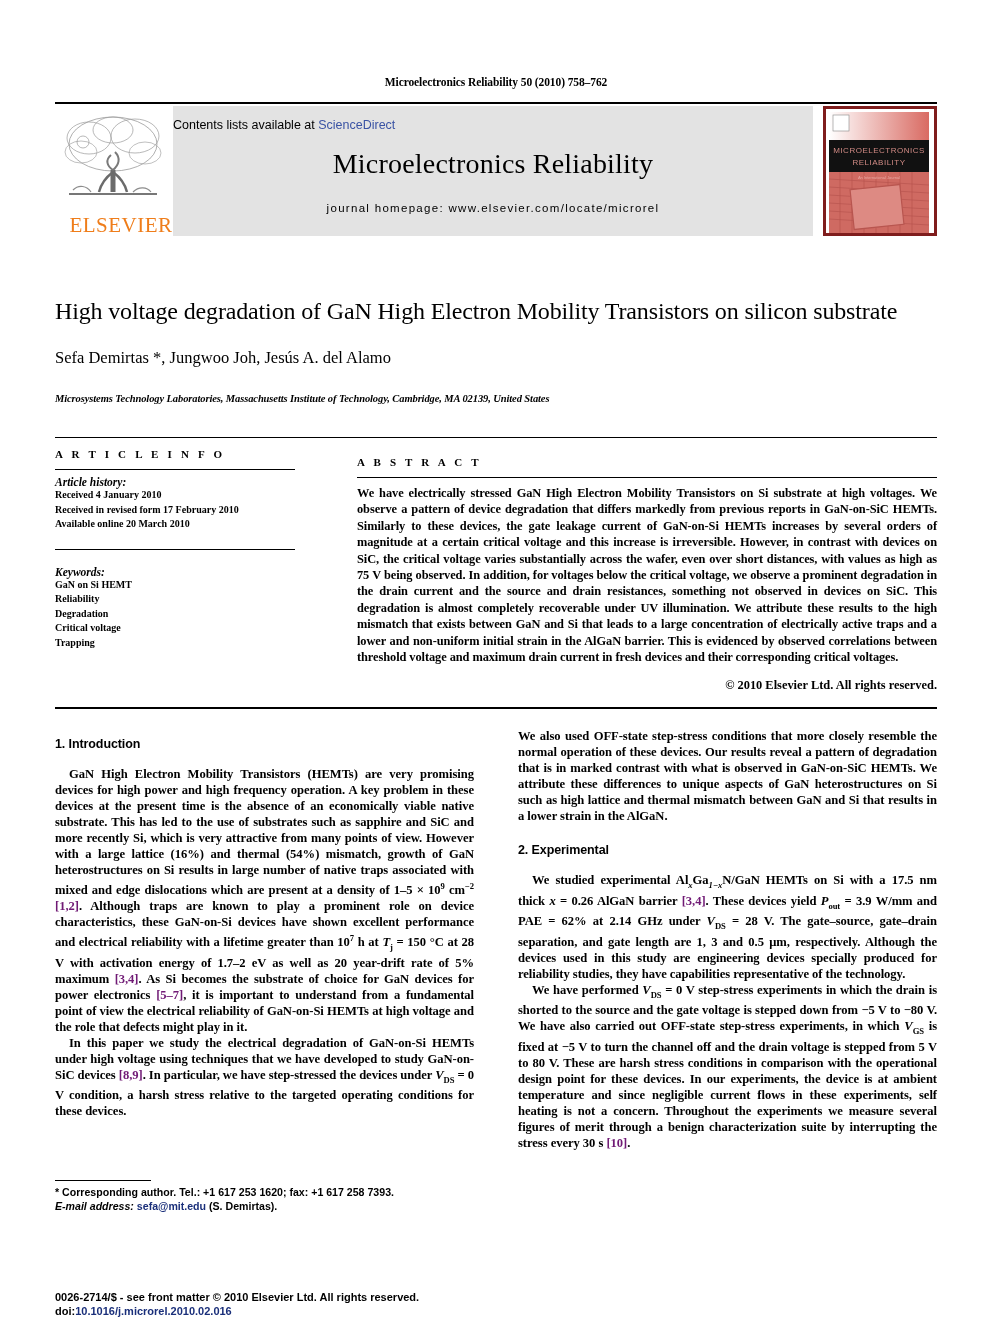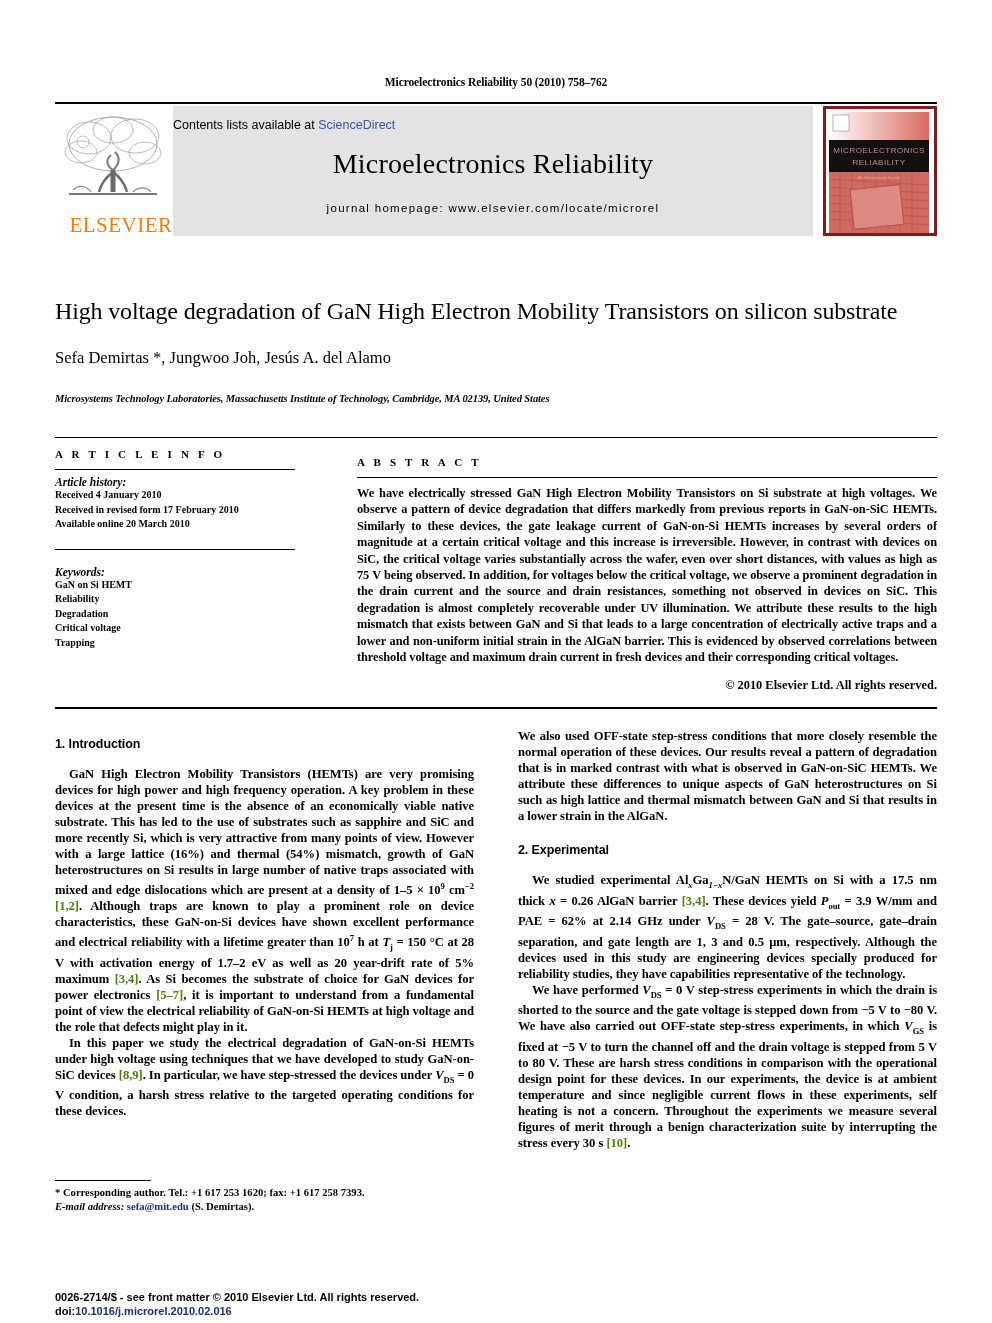--- a/index.html
+++ b/index.html
@@ -220,37 +220,37 @@
     font-size: 12.5px;
     font-weight: bold;
     margin: 8px 0 14px 0;
     letter-spacing: -0.1px;
   }
   .h2.spaced { margin-top: 18px; }
   .body-col p {
     margin: 0;
     text-indent: 14px;
   }
-  .ref { color: #4d7c0f; }
+  .ref { color: #701a75; }
   sub { font-size: 8.6px; }
   sup { font-size: 8.6px; }
   .ital { font-style: italic; }
 
   
   .foot-rule {
     position: absolute;
     left: 55px; top: 1180px;
     width: 96px;
     border-top: 1px solid #000;
   }
   .footnote {
     position: absolute;
     left: 55px; top: 1186px;
     width: 420px;
-    font-family: Liberation Serif, serif;
+    font-family: Liberation Sans, sans-serif;
     font-size: 10.6px;
     line-height: 13.5px;
     font-weight: bold;
   }
   .footnote .indent { padding-left: 12px; text-indent: -12px; }
   .footnote .email-label { font-style: italic; }
   .email-link { color: #1a2f7a; }
   .issn-block {
     position: absolute;
     left: 55px; top: 1262px;

